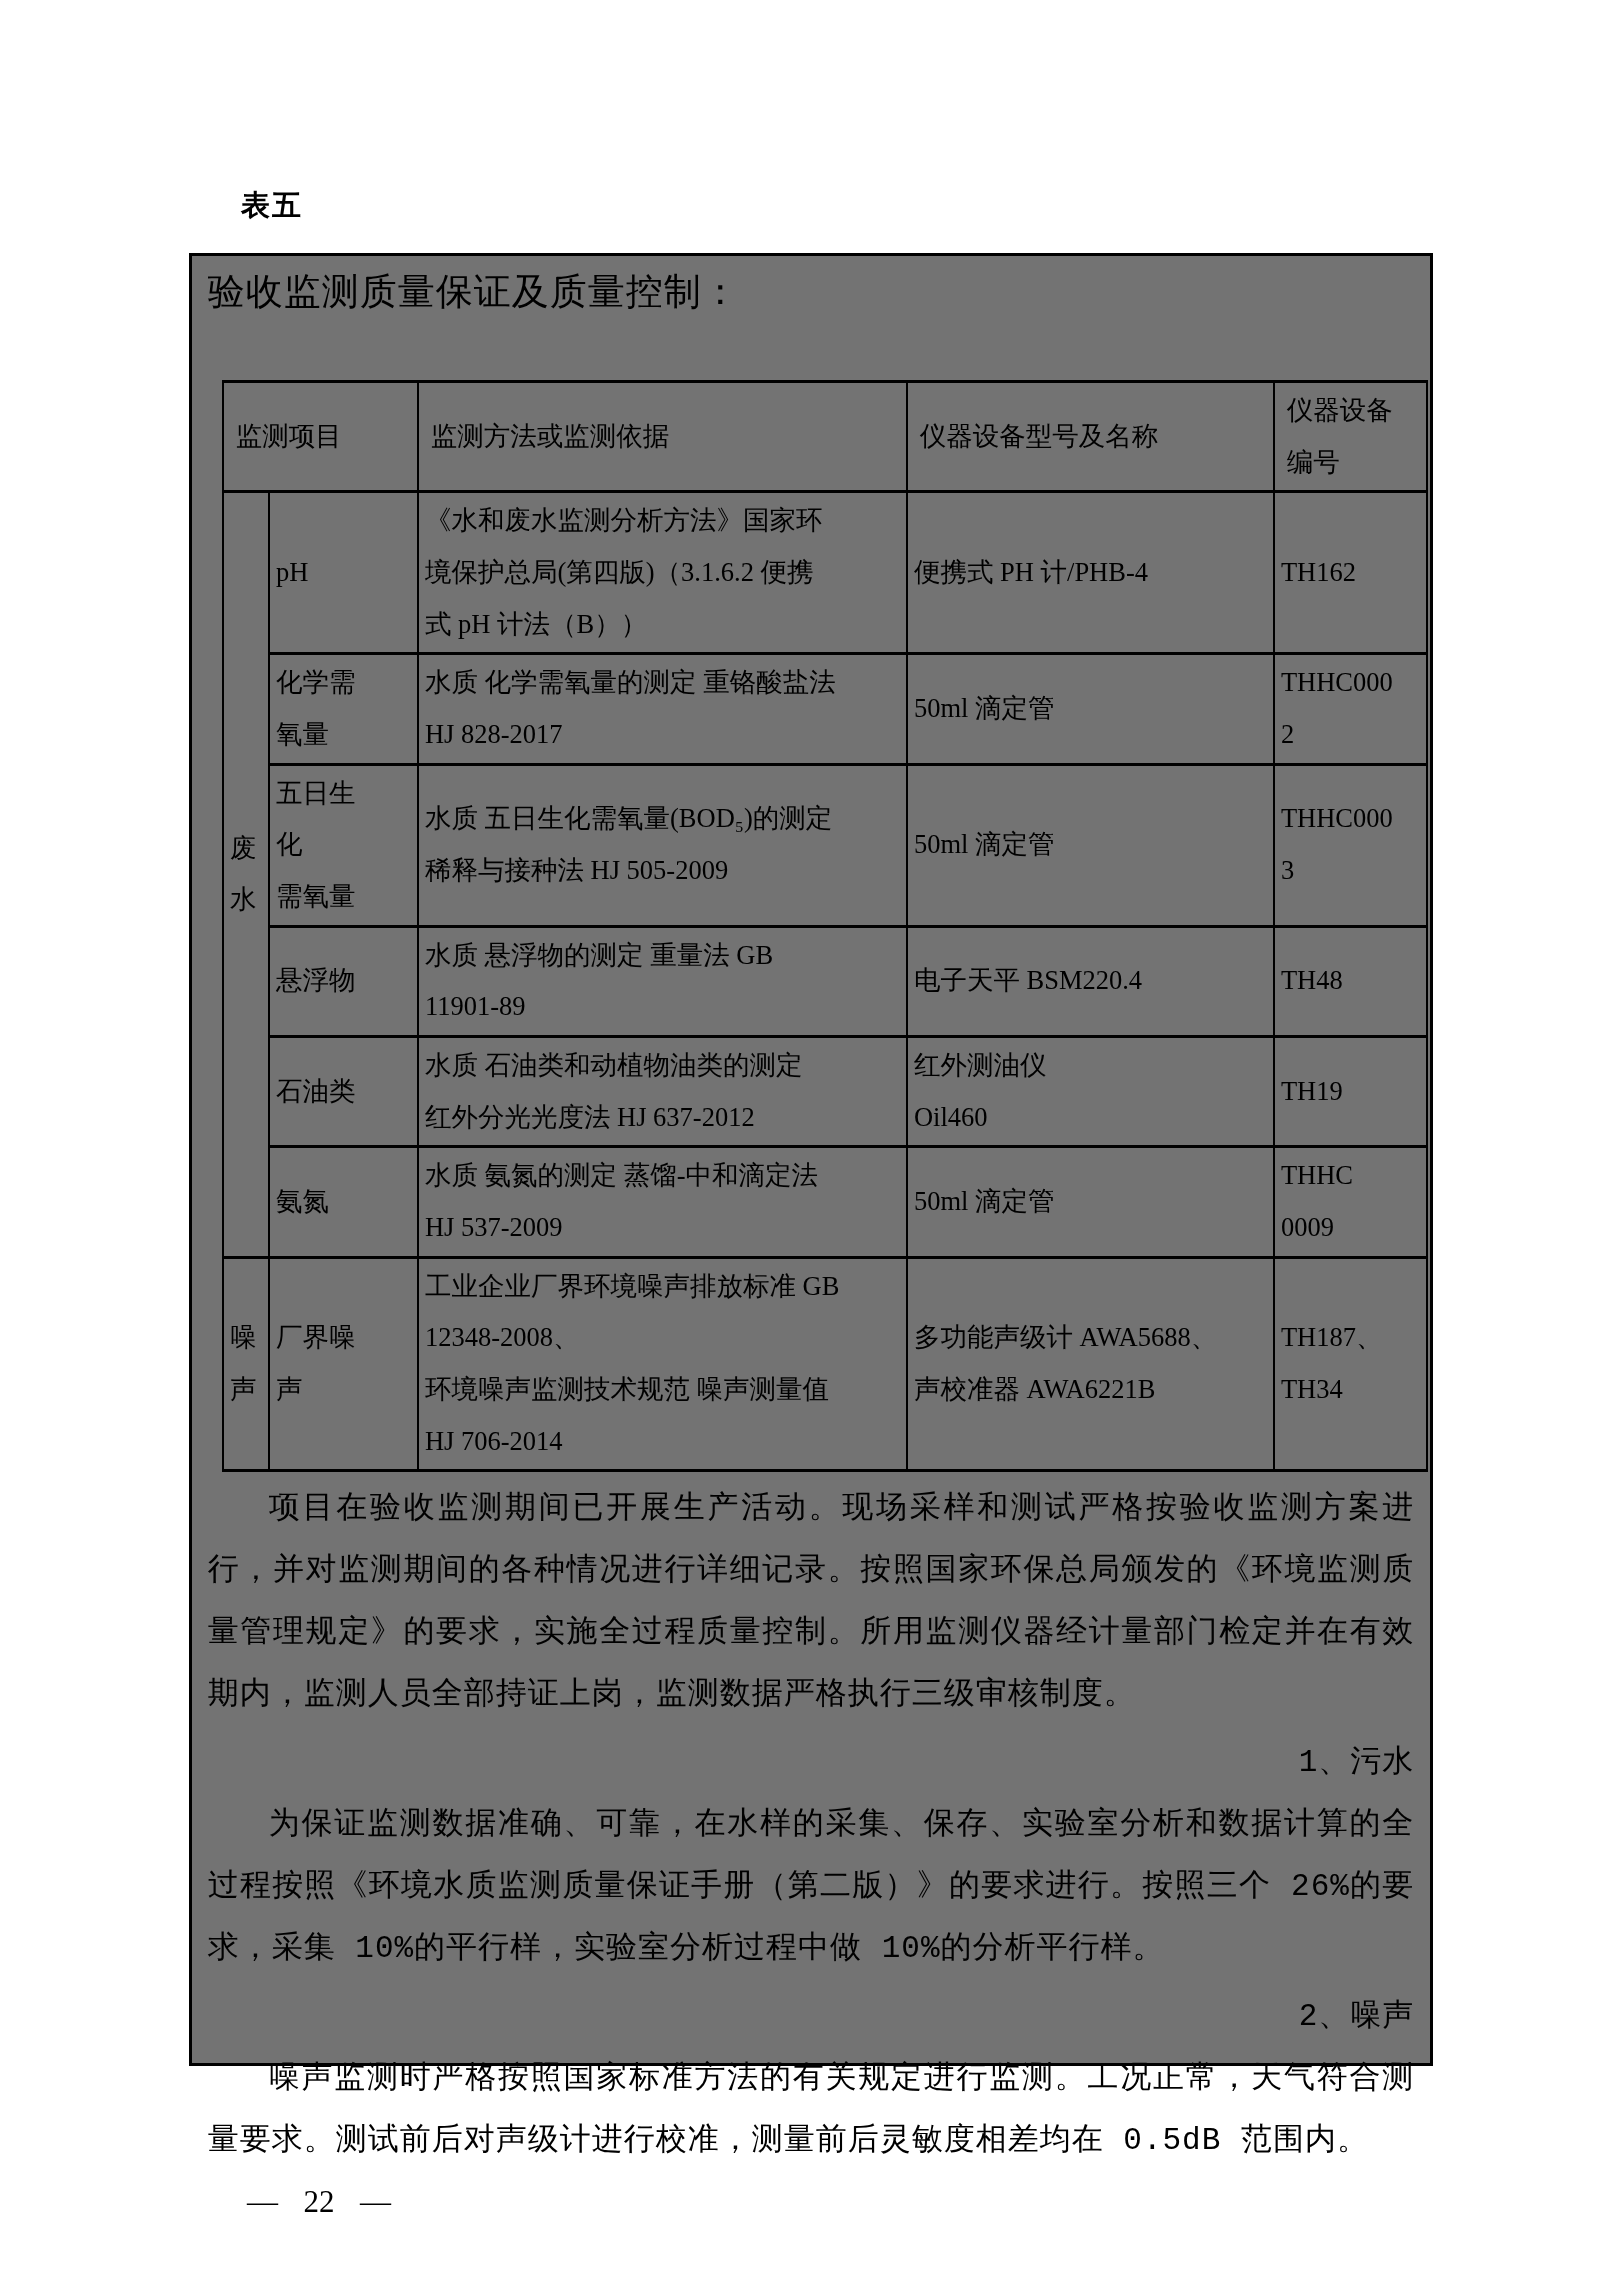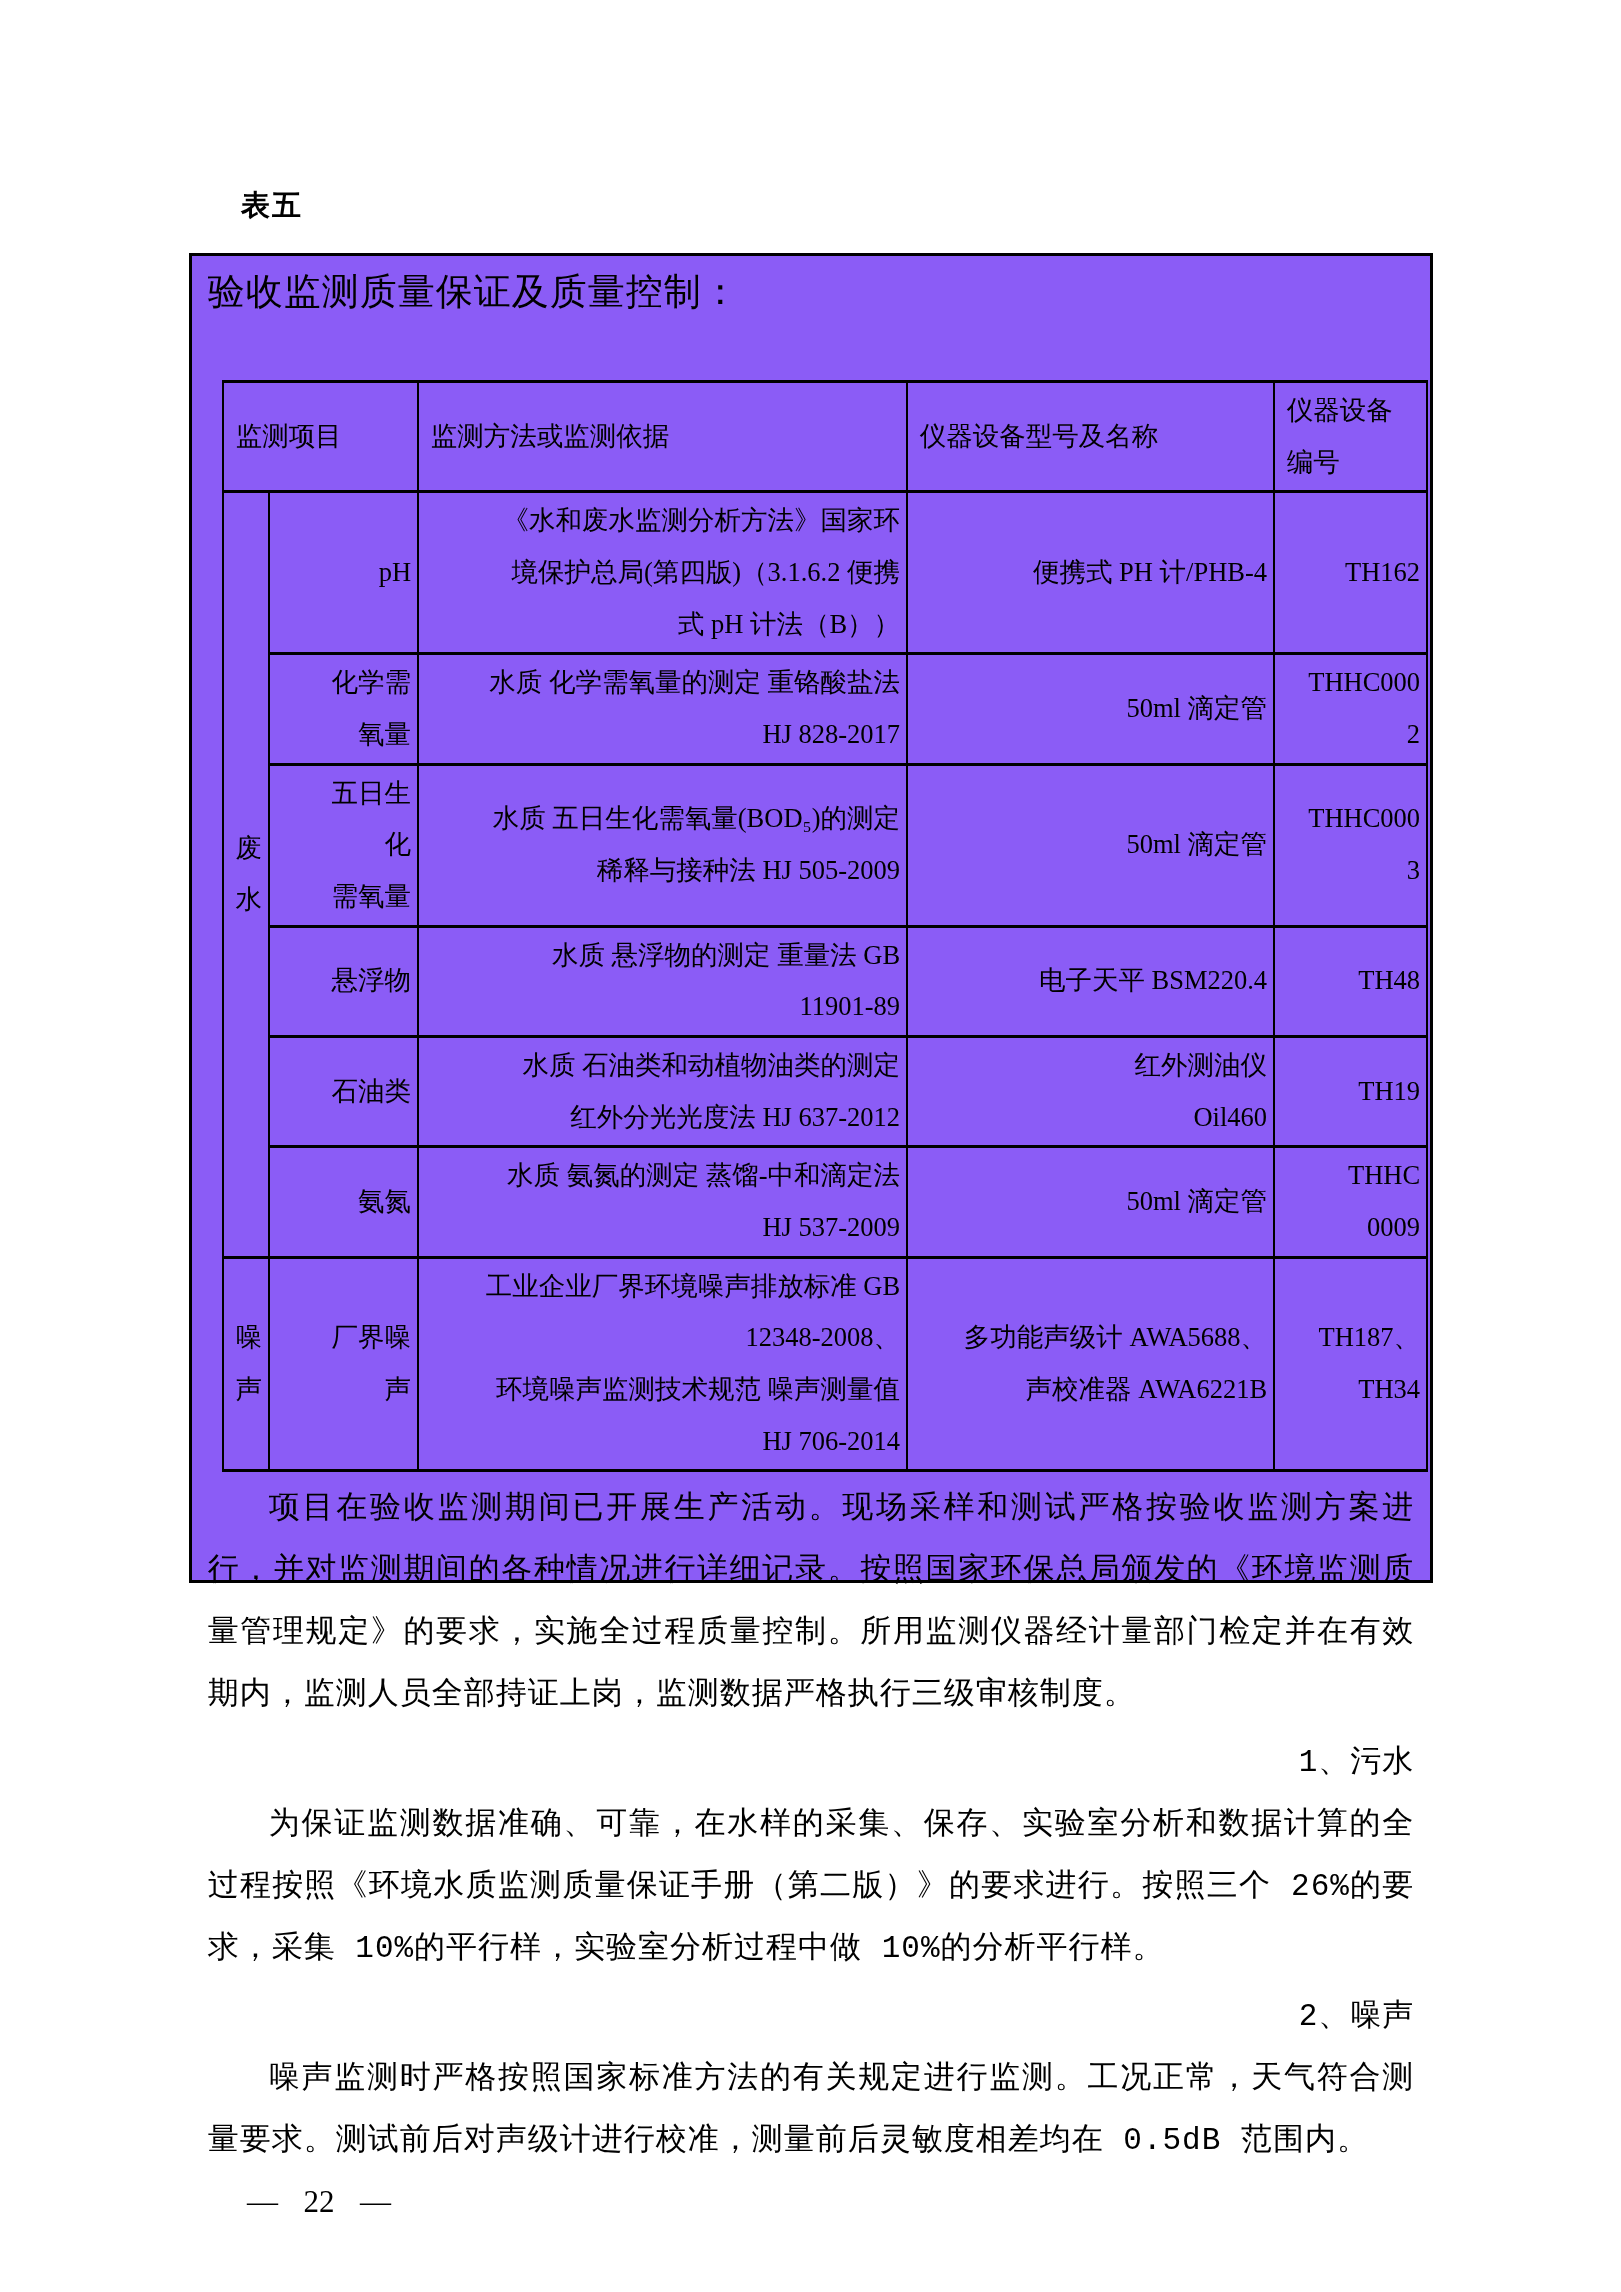--- a/index.html
+++ b/index.html
@@ -11,23 +11,23 @@
   }
   .page { position: relative; width: 1621px; height: 2293px; overflow: hidden; padding-left: 18px; }
 
   .table-label {
     position: absolute; left: 241px; top: 186px;
     font-size: 29px; font-weight: bold; letter-spacing: 2px;
   }
 
   .outer-box {
     position: absolute; left: 189px; top: 253px;
-    width: 1244px; height: 1330px;
+    width: 1244px; height: 1813px;
     border: 3.9px solid #000; box-sizing: border-box;
-    background: #8b5cf6;
+    background: #737373;
   }
 
   .box-title {
     margin: 11.8px 0 0 15.7px;
     font-size: 37px; letter-spacing: 1px;
     line-height: 1.3;
   }
 
   table.qtable {
     border-collapse: collapse;
@@ -35,21 +35,21 @@
     margin: 64px 0 0 30px;
     width: 1204px;
     font-size: 26.5px;
   }
   .qtable th, .qtable td {
     border: 2px solid #000;
     border-top-width: 3.9px;
     border-bottom-width: 3.9px;
     padding: 2px 5.9px;
     vertical-align: middle;
-    text-align: right;
+    text-align: left;
     line-height: 1.95;
     white-space: pre-line;
     box-sizing: border-box;
     font-weight: normal;
     overflow: hidden;
   }
   .qtable th { text-align: left; padding-left: 11.8px; }
   .col-cat  { width: 46px; }
   .col-item { width: 149px; }
   .col-method { width: 489px; }

